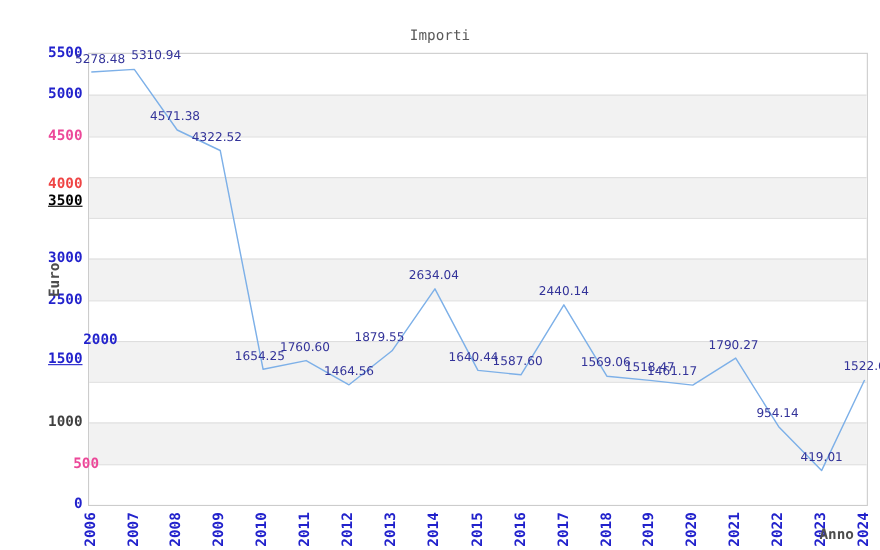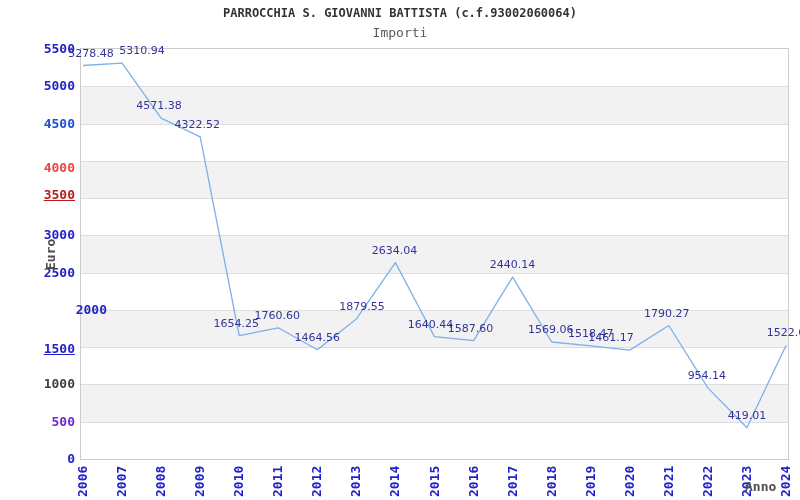--- a/index.html
+++ b/index.html
@@ -25,21 +25,20 @@
          font:bold 13px "DejaVu Sans Mono",monospace;color:#2222CC;line-height:14px;}
   .plabel{position:absolute;width:100px;text-align:center;white-space:nowrap;
          font:11px "DejaVu Sans",sans-serif;color:#333399;line-height:13px;}
   .layer{position:absolute;left:0;top:0;width:800px;height:500px;pointer-events:none;}
   svg.series{position:absolute;left:0;top:0;}
 </style>
 </head>
 <body>
 
 <div class="page">
-  <div class="title">PARROCCHIA S. GIOVANNI BATTISTA (c.f.93002060064)</div>
   <div class="subtitle">Importi</div>
 
   <div class="plot" id="plot">
     <div id="bands">
         <div class="band" style="top: 335.455px; height: 37.2727px; background: rgb(242, 242, 242);"></div>
         <div class="band" style="top: 260.909px; height: 37.2727px; background: rgb(242, 242, 242);"></div>
         <div class="band" style="top: 186.364px; height: 37.2727px; background: rgb(242, 242, 242);"></div>
         <div class="band" style="top: 111.818px; height: 37.2727px; background: rgb(242, 242, 242);"></div>
         <div class="band" style="top: 37.2727px; height: 37.2727px; background: rgb(242, 242, 242);"></div>
         <div class="gridline" style="top: 372.727px; background: rgb(222, 222, 222);"></div>
@@ -53,29 +52,29 @@
         <div class="gridline" style="top: 74.5455px; background: rgb(222, 222, 222);"></div>
         <div class="gridline" style="top: 37.2727px; background: rgb(222, 222, 222);"></div>
       </div>
     <svg id="series-svg" class="series" width="707" height="410" viewBox="0 0 707 410">
         <polyline points="2.0,16.5 41.1,14.1 80.1,69.2 119.2,87.8 158.2,286.7 197.3,278.8 236.3,300.8 275.4,269.9 314.4,213.6 353.5,287.7 392.6,291.7 431.6,228.1 470.7,293.0 509.7,296.8 548.8,301.1 587.8,276.5 626.9,338.9 665.9,378.8 705.0,296.5" fill="none" stroke="#7DB0E8" stroke-width="1.3" stroke-linejoin="round"></polyline>
       </svg>
   </div>
 
   <div class="layer" id="yticks">
       <div class="ytick" style="top: 451px; color: rgb(34, 34, 204);">0</div>
-      <div class="ytick" style="top: 413.727px; color: #6d28d9;">500</div>
+      <div class="ytick" style="top: 413.727px; color: #ec4899; padding-left: 15px;">500</div>
       <div class="ytick" style="top: 376.455px; color: #404040;">1000</div>
-      <div class="ytick" style="top: 341px; color: rgb(34, 34, 204); text-decoration: underline;">1500</div>
+      <div class="ytick" style="top: 319px; color: rgb(34, 34, 204); text-decoration: underline;">1500</div>
       <div class="ytick" style="top: 301.909px; color: rgb(34, 34, 204); padding-left: 32px;">2000</div>
       <div class="ytick" style="top: 264.636px; color: rgb(34, 34, 204);">2500</div>
       <div class="ytick" style="top: 227.364px; color: rgb(34, 34, 204);">3000</div>
-      <div class="ytick" style="top: 187px; color: #b91c1c; text-decoration: underline;">3500</div>
+      <div class="ytick" style="top: 175px; color: #000000; text-decoration: underline;">3500</div>
       <div class="ytick" style="top: 160px; color: #ef4444;">4000</div>
-      <div class="ytick" style="top: 115.545px; color: #1d4ed8;">4500</div>
+      <div class="ytick" style="top: 115.545px; color: #ec4899;">4500</div>
       <div class="ytick" style="top: 78.2727px; color: rgb(34, 34, 204);">5000</div>
       <div class="ytick" style="top: 41px; color: rgb(34, 34, 204);">5500</div>
     </div>
   <div class="layer" id="xticks">
       <div class="xtick" style="left: 76px; top: 497px; color: rgb(34, 34, 204);">2006</div>
       <div class="xtick" style="left: 115.056px; top: 497px; color: rgb(34, 34, 204);">2007</div>
       <div class="xtick" style="left: 154.111px; top: 497px; color: rgb(34, 34, 204);">2008</div>
       <div class="xtick" style="left: 193.167px; top: 497px; color: rgb(34, 34, 204);">2009</div>
       <div class="xtick" style="left: 232.222px; top: 497px; color: rgb(34, 34, 204);">2010</div>
       <div class="xtick" style="left: 271.278px; top: 497px; color: rgb(34, 34, 204);">2011</div>
@@ -94,21 +93,21 @@
       <div class="xtick" style="left: 779px; top: 497px; color: rgb(34, 34, 204);">2024</div>
     </div>
   <div class="layer" id="pointlabels">
       <div class="plabel" style="left: 41px; top: 46.5133px; color: rgb(51, 51, 153);">5278.48</div>
       <div class="plabel" style="left: 92.0556px; top: 44.0936px; color: rgb(51, 51, 153);">5310.94</div>
       <div class="plabel" style="left: 109.111px; top: 99.2244px; color: rgb(51, 51, 153);">4571.38</div>
       <div class="plabel" style="left: 147.167px; top: 117.776px; color: rgb(51, 51, 153);">4322.52</div>
       <div class="plabel" style="left: 186.222px; top: 316.683px; color: rgb(51, 51, 153);">1654.25</div>
       <div class="plabel" style="left: 227.278px; top: 308.755px; color: rgb(51, 51, 153);">1760.60</div>
       <div class="plabel" style="left: 267.333px; top: 330.824px; color: rgb(51, 51, 153);">1464.56</div>
-      <div class="plabel" style="left: 312px; top: 299.888px; color: rgb(51, 51, 153);">1879.55</div>
+      <div class="plabel" style="left: 295px; top: 299.888px; color: rgb(51, 51, 153);">1879.55</div>
       <div class="plabel" style="left: 344.444px; top: 243.644px; color: rgb(51, 51, 153);">2634.04</div>
       <div class="plabel" style="left: 380.5px; top: 317.713px; color: rgb(51, 51, 153);">1640.44</div>
       <div class="plabel" style="left: 420.556px; top: 321.652px; color: rgb(51, 51, 153);">1587.60</div>
       <div class="plabel" style="left: 462.611px; top: 258.099px; color: rgb(51, 51, 153);">2440.14</div>
       <div class="plabel" style="left: 500.667px; top: 323.034px; color: rgb(51, 51, 153);">1569.06</div>
       <div class="plabel" style="left: 540.722px; top: 326.805px; color: rgb(51, 51, 153);">1518.47</div>
       <div class="plabel" style="left: 561px; top: 331.076px; color: rgb(51, 51, 153);">1461.17</div>
       <div class="plabel" style="left: 616.833px; top: 306.544px; color: rgb(51, 51, 153);">1790.27</div>
       <div class="plabel" style="left: 656.889px; top: 368.873px; color: rgb(51, 51, 153);">954.14</div>
       <div class="plabel" style="left: 696.944px; top: 408.765px; color: rgb(51, 51, 153);">419.01</div>

